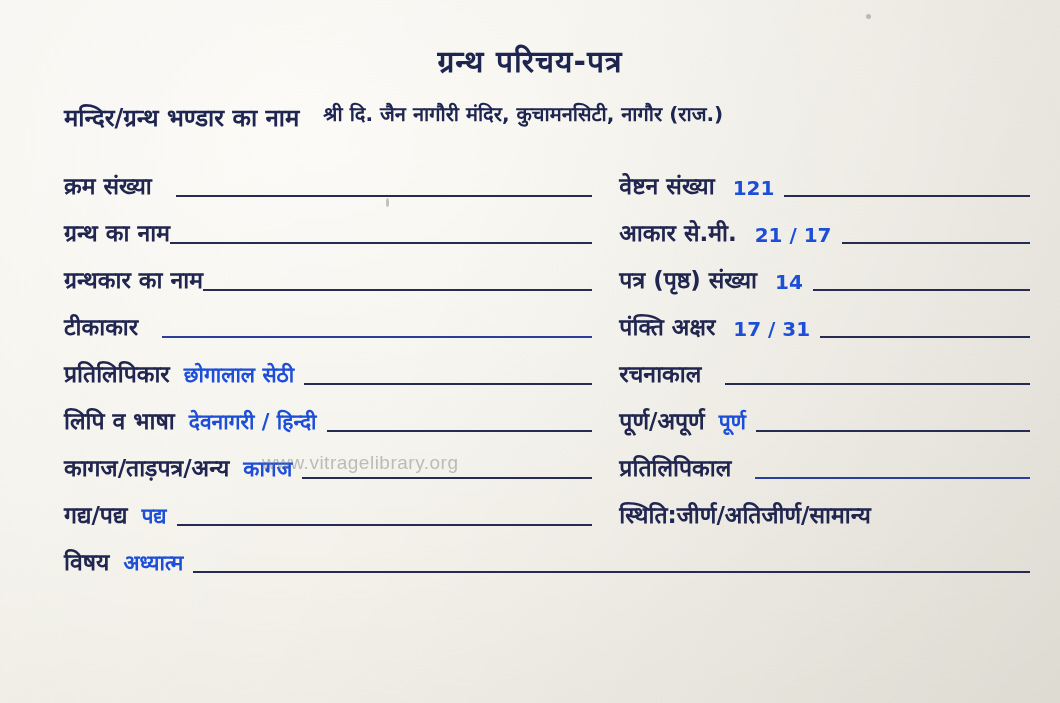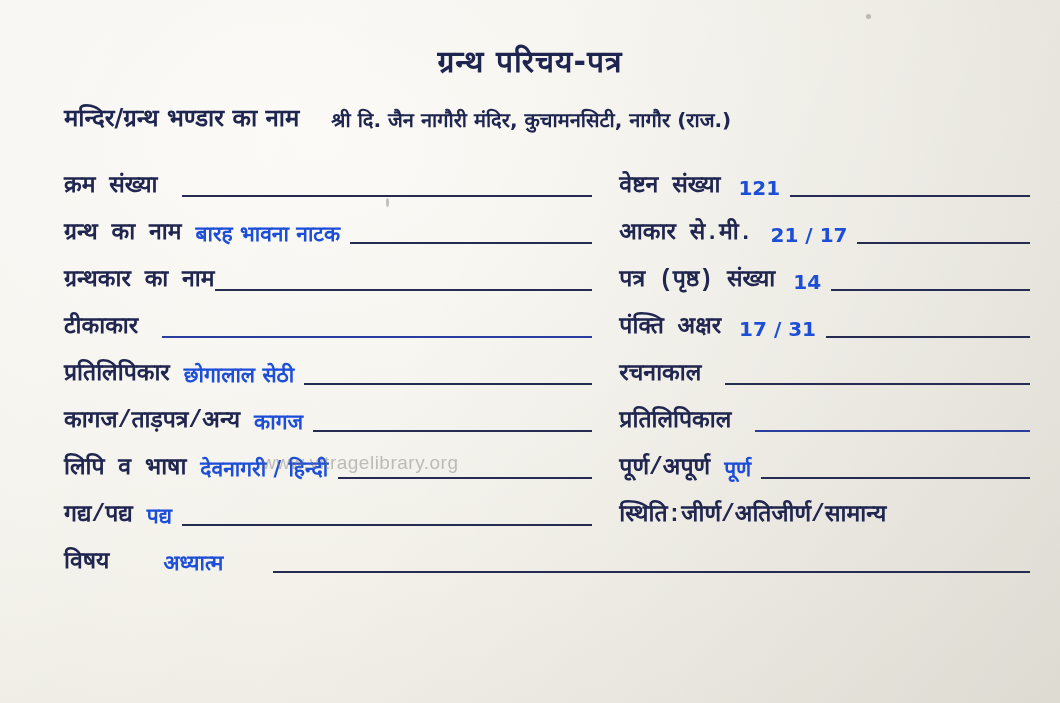--- a/index.html
+++ b/index.html
@@ -49,22 +49,22 @@
     font-family: "DejaVu Sans", sans-serif;
   }
 
   
   .header-row {
     position: absolute;
     top: 100px;
     left: 64px;
     width: 960px;
     display: flex;
-    align-items: flex-end;
-    gap: 32px;
+    align-items: flex-start;
+    gap: 24px;
     color: #1e2550;
   }
   .header-label {
     font-size: 24px;
     font-weight: bold;
     white-space: nowrap;
   }
   .header-value {
     font-size: 20px;
     font-weight: bold;
@@ -83,30 +83,29 @@
     align-items: flex-end;
     height: 47px;
   }
   .col {
     display: flex;
     align-items: flex-end;
     position: relative;
   }
   .col.left  { width: 548px; }
   .col.right { width: 418px; margin-left: 17px; }
-  .col.full  { width: 966px; gap: 40px; }
+  .col.full  { width: 966px; }
 
   .lbl {
     font-size: 23px;
     font-weight: bold;
     color: #20264f;
     white-space: nowrap;
     line-height: 1;
     padding-bottom: 4px;
-    font-family: Liberation Mono, monospace;
   }
   .val {
     font-size: 21px;
     font-weight: bold;
     color: #1d4ed8;
     white-space: nowrap;
     line-height: 1;
     padding: 0 10px 4px 14px;
   }
   .val.num {
@@ -177,21 +176,20 @@
       <div class="col right">
         <span class="lbl">वेष्टन संख्या</span>
         <span class="val num">121</span>
         <span class="rule"></span>
       </div>
     </div>
 
     <div class="row">
       <div class="col left">
         <span class="lbl">ग्रन्थ का नाम</span>
-        <span class="val">बारह भावना नाटक</span>
         <span class="rule"></span>
         <span class="spacer"></span>
       </div>
       <div class="col right">
         <span class="lbl">आकार से.मी.</span>
         <span class="val num">21 / 17</span>
         <span class="rule"></span>
       </div>
     </div>
 
@@ -231,43 +229,43 @@
       </div>
       <div class="col right">
         <span class="lbl">रचनाकाल</span>
         <span class="val"></span>
         <span class="rule"></span>
       </div>
     </div>
 
     <div class="row">
       <div class="col left">
+        <span class="lbl">लिपि व भाषा</span>
+        <span class="val">देवनागरी / हिन्दी</span>
+        <span class="rule"></span>
+        <span class="spacer"></span>
+      </div>
+      <div class="col right">
+        <span class="lbl">पूर्ण/अपूर्ण</span>
+        <span class="val">पूर्ण</span>
+        <span class="rule"></span>
+      </div>
+    </div>
+
+    <div class="row">
+      <div class="col left">
         <span class="lbl">कागज/ताड़पत्र/अन्य</span>
         <span class="val">कागज</span>
         <span class="rule"></span>
         <span class="spacer"></span>
       </div>
       <div class="col right">
         <span class="lbl">प्रतिलिपिकाल</span>
         <span class="val"></span>
         <span class="rule blue"></span>
-      </div>
-    </div>
-
-    <div class="row">
-      <div class="col left">
-        <span class="lbl">लिपि व भाषा</span>
-        <span class="val">देवनागरी / हिन्दी</span>
-        <span class="rule"></span>
-        <span class="spacer"></span>
-      </div>
-      <div class="col right">
-        <span class="lbl">पूर्ण/अपूर्ण</span>
-        <span class="val">पूर्ण</span>
-        <span class="rule"></span>
       </div>
     </div>
 
     <div class="row">
       <div class="col left">
         <span class="lbl">गद्य/पद्य</span>
         <span class="val">पद्य</span>
         <span class="rule"></span>
         <span class="spacer"></span>
       </div>

